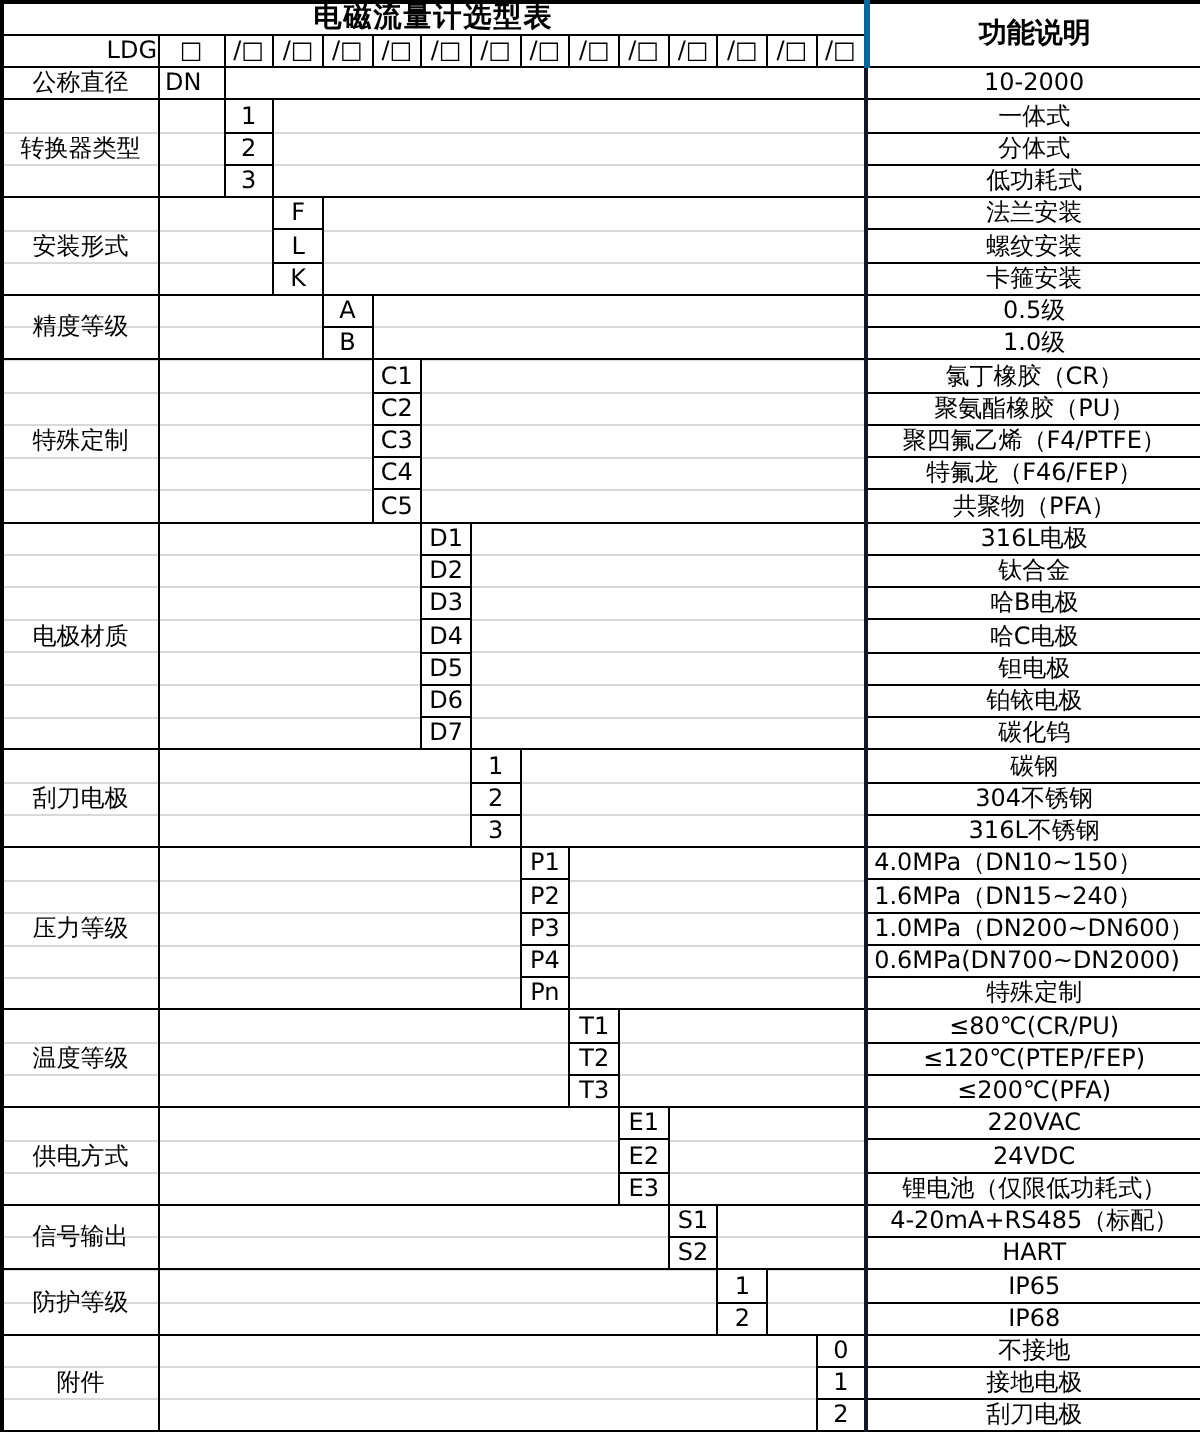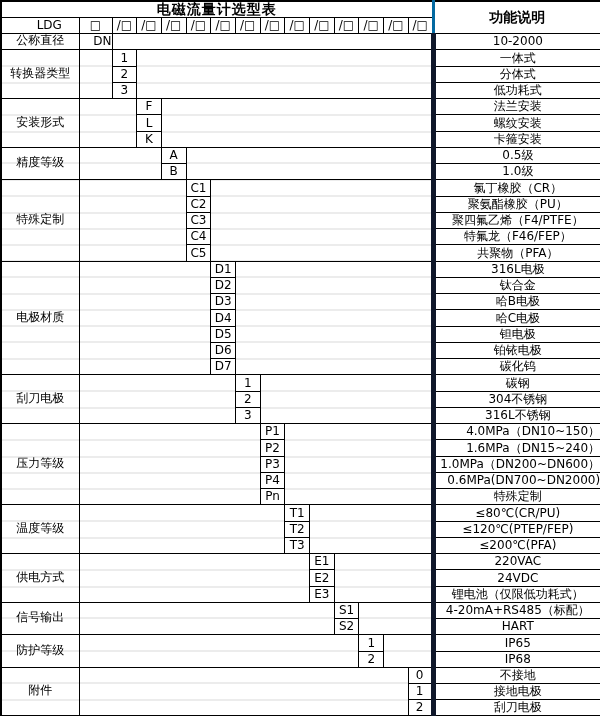--- a/index.html
+++ b/index.html
@@ -35,43 +35,42 @@
     font-size: 14px;
     font-weight: bold;
     letter-spacing: 1px;
   }
   td.func-header {
     font-size: 14px;
     font-weight: bold;
     border-left: 3px solid #0369a1;
   }
   td.ldg {
-    text-align: center;
+    text-align: right;
     padding-left: 18px;
   }
   td.slot { font-size: 12px; }
   td.label { }
   td.code { }
   td.code.lalign, td.func.lalign {
-    text-align: right;
+    text-align: left;
     padding-left: 3px;
   }
   td.func {
-    border-left: 5px solid #0f172a;
+    border-left: 2px solid #0f172a;
   }
   
   td.ghost {
     background-image: repeating-linear-gradient(
       to bottom,
       transparent 0px,
       transparent 15.3px,
       #d9d9d9 15.3px,
       #d9d9d9 16.3px
     );
-    font-family: Liberation Mono, monospace;
   }
 </style>
 </head>
 <body>
 
 <div id="page">
   <table>
     <colgroup id="cols">
         <col style="width: 78px;">
         <col style="width: 33px;">

